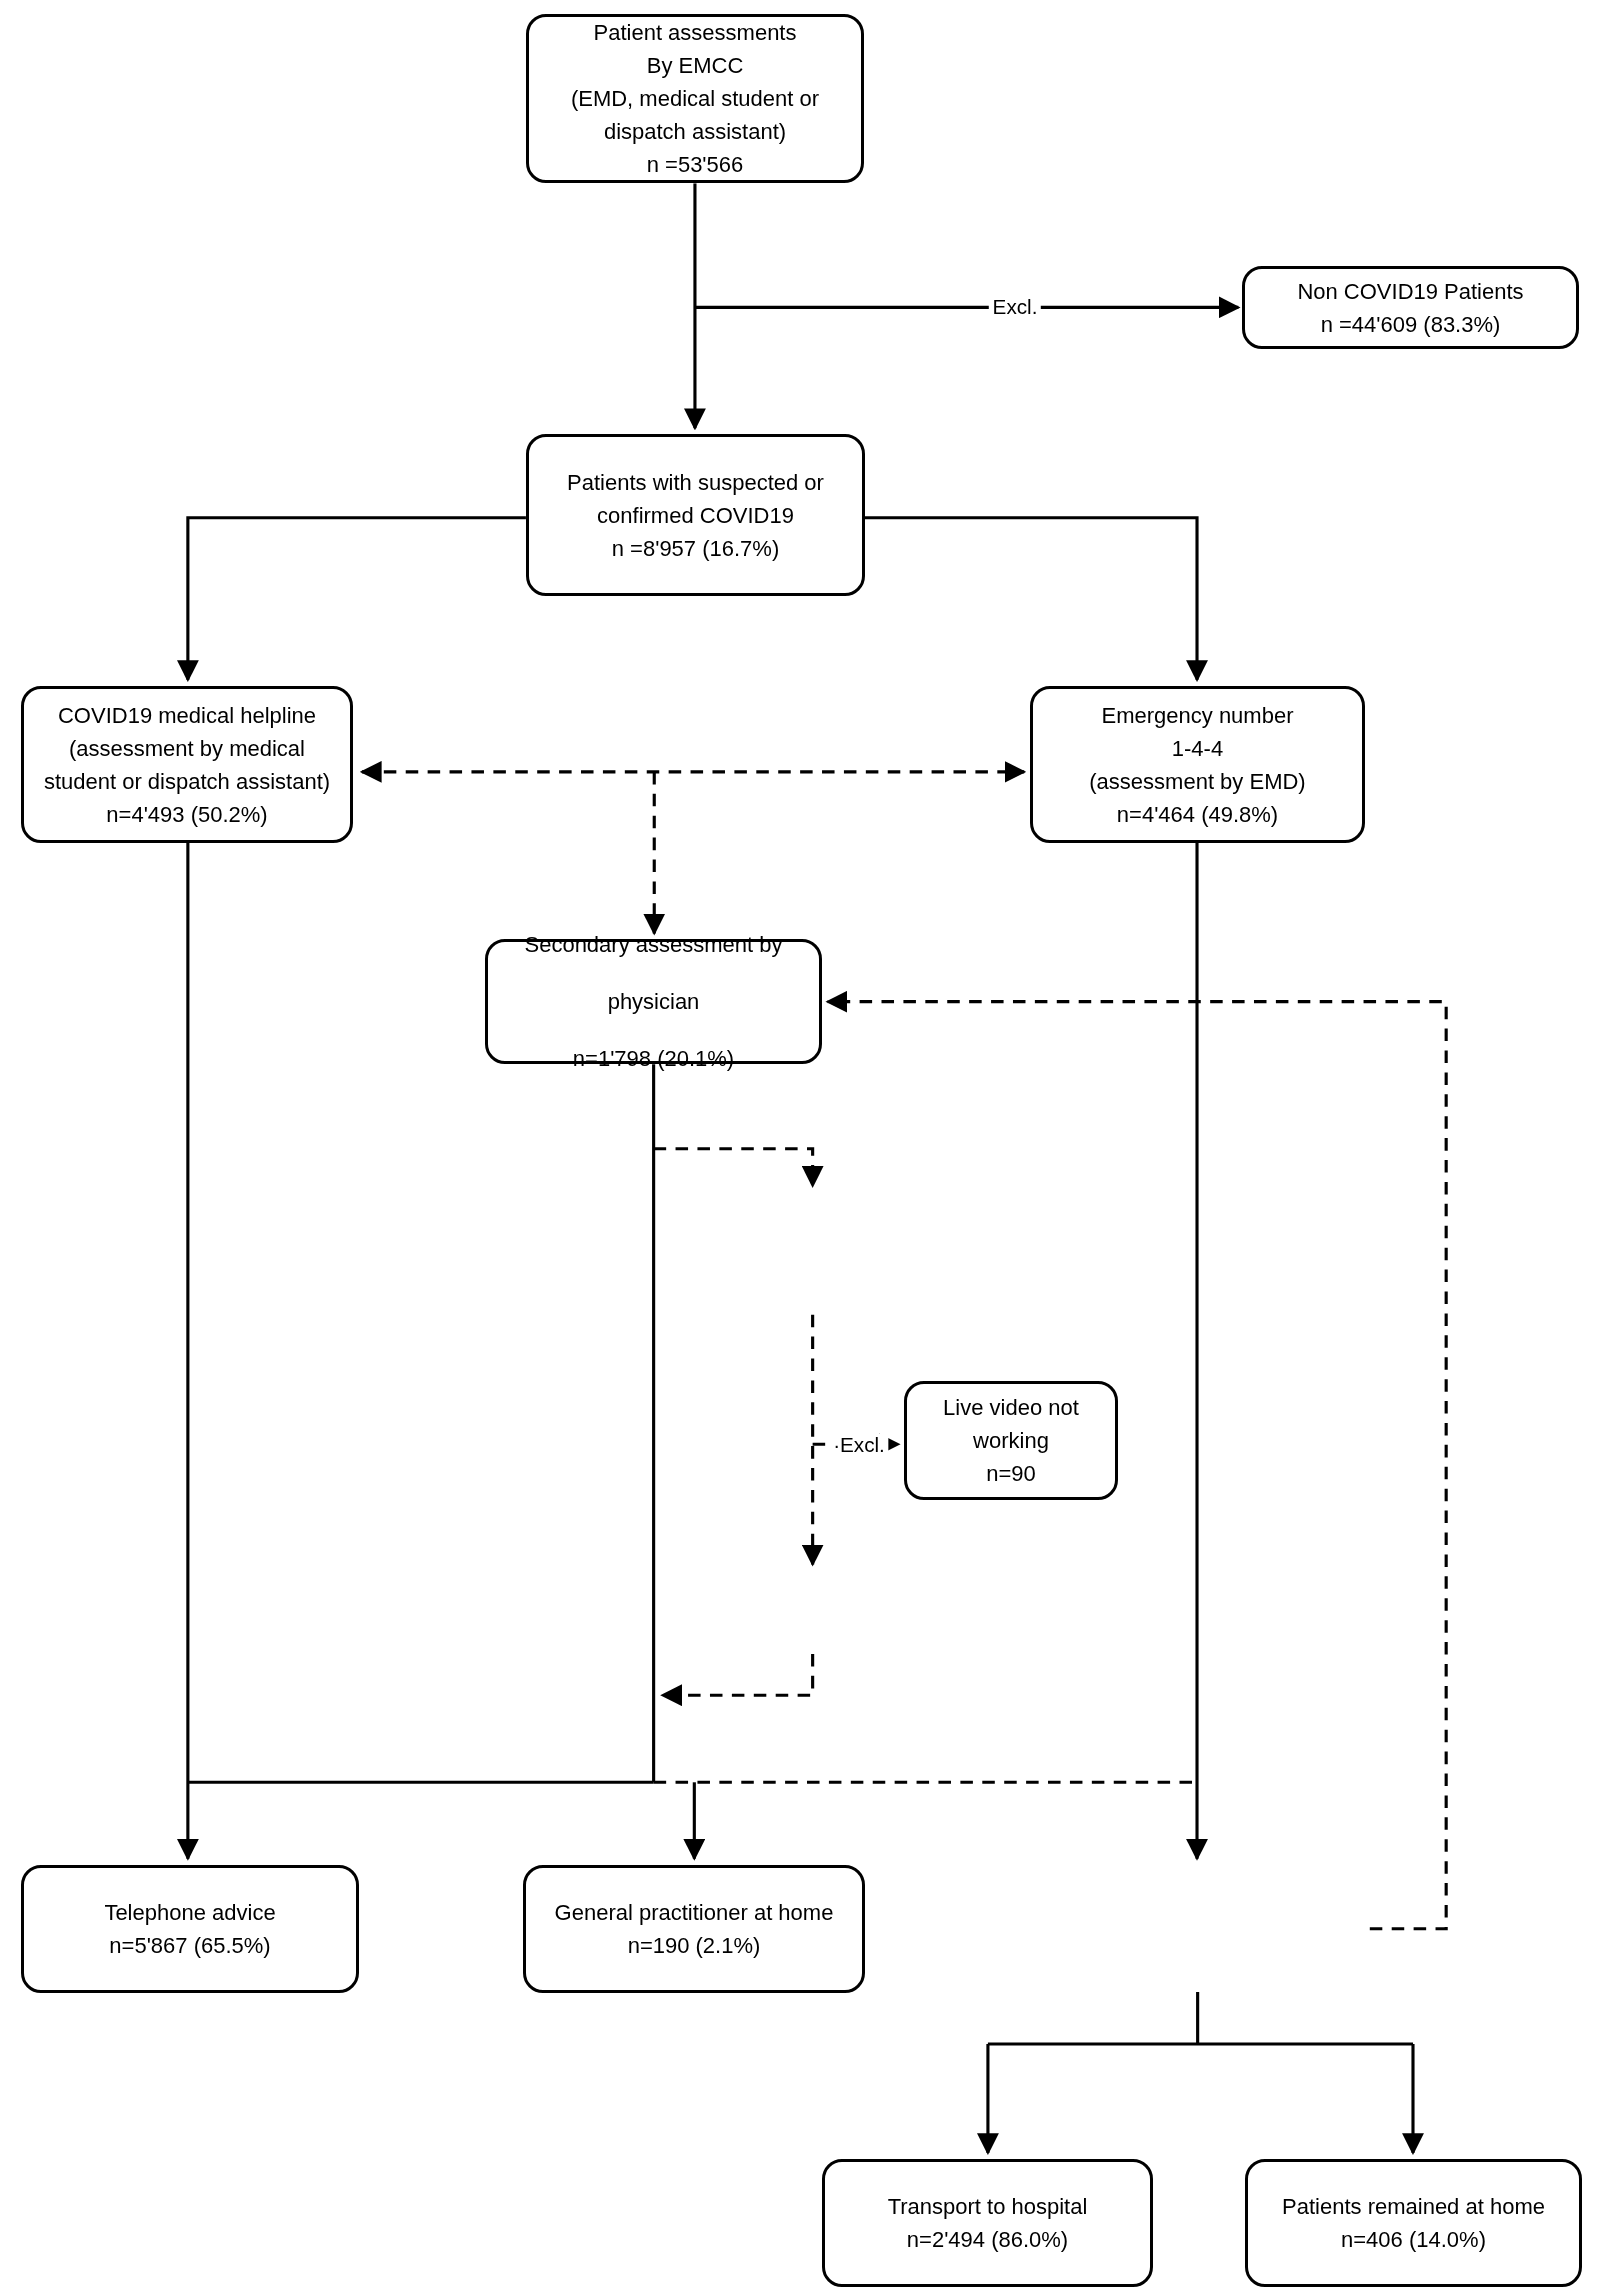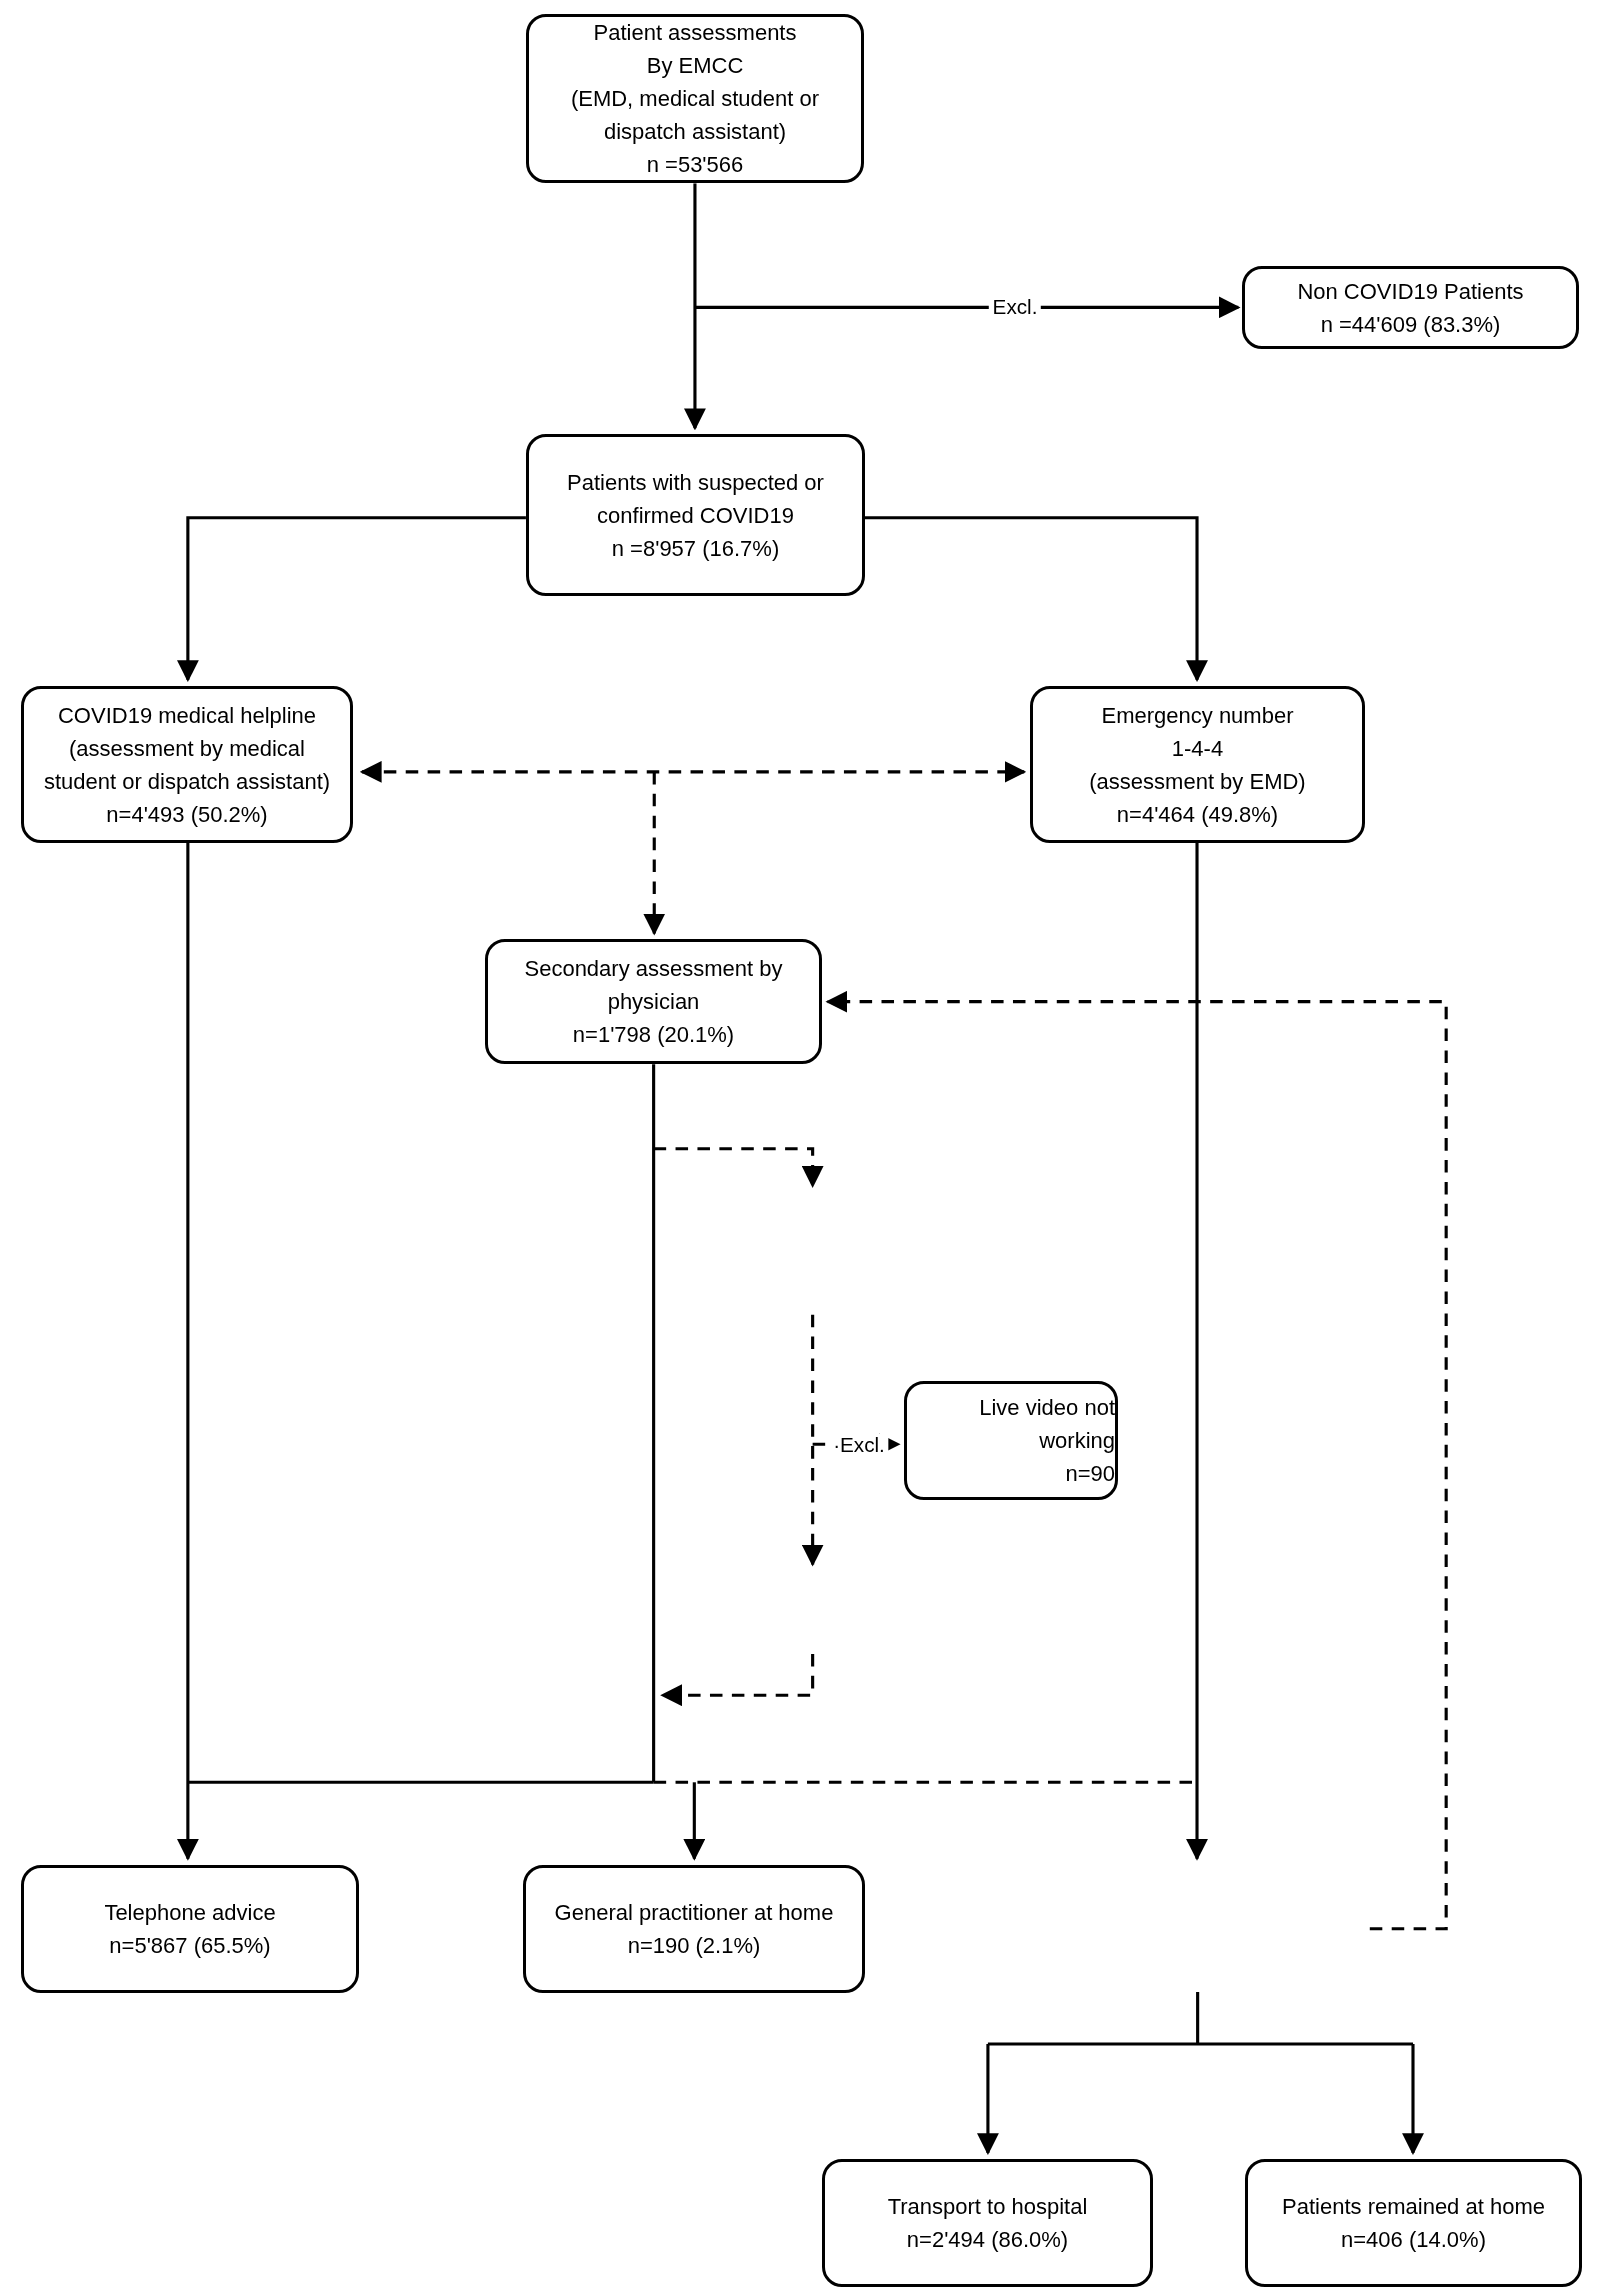--- a/index.html
+++ b/index.html
@@ -20,23 +20,23 @@
   .wire-label{
     position:absolute; transform:translate(-50%,-50%); background:#fff;
     padding:0 3.8px; font-size:20.7px; line-height:22.5px; white-space:nowrap;
   }
   
   #b-patient    {left:526px;  top:14.4px;   width:338px; height:169px;}
   #b-noncovid   {left:1242px; top:266px;  width:337px; height:83px;}
   #b-suspected  {left:526px;  top:434px;  width:339px; height:162px;}
   #b-helpline   {left:21px;   top:686px; width:332px; height:157px;}
   #b-emergency  {left:1030px; top:686px; width:335px; height:157px;}
-  #b-secondary  {left:485px;  top:939px; width:337px; height:125px;}
+  #b-secondary  {left:485px;  top:939px; width:337px; height:125px;gap:24px;}
   #b-attempts   {left:693px; top:1192px; width:240px; height:123px;}
-  #b-notworking {left:904px; top:1381px; width:214px; height:119px;align-items:flex-end;}
+  #b-notworking {left:904px; top:1381px; width:214px; height:119px;}
   #b-videoassess{left:693px; top:1570px; width:240px; height:84px;}
   #b-telephone  {left:21px;   top:1865px; width:338px; height:128px;}
   #b-gp         {left:523px;  top:1865px; width:342px; height:128px;}
   #b-ambulance  {left:1030px; top:1865px; width:336px; height:128px;}
   #b-transport  {left:822px; top:2159px; width:331px; height:128px;}
   #b-remained   {left:1245px; top:2159px; width:337px; height:128px;}
   #lbl-excl-top  {left:967px; top:307px;margin-left:48px;}
   #lbl-excl-video{left:859px; top:1445px;}
 </style>
 </head>

